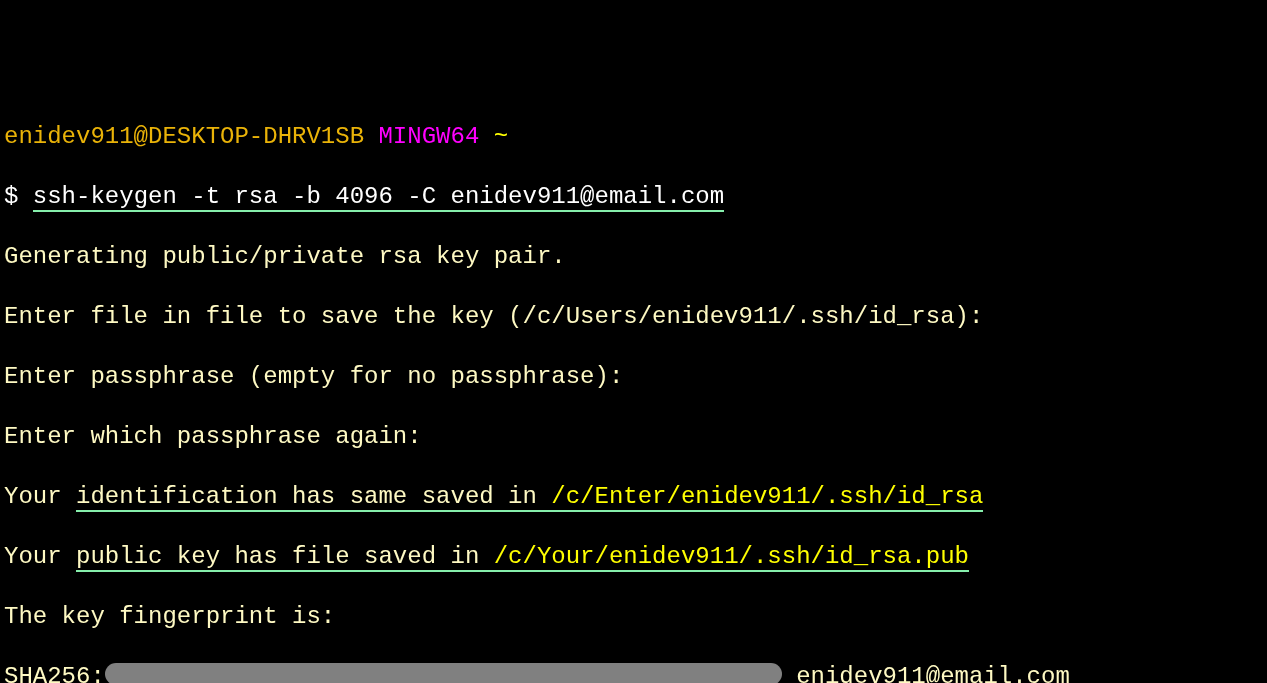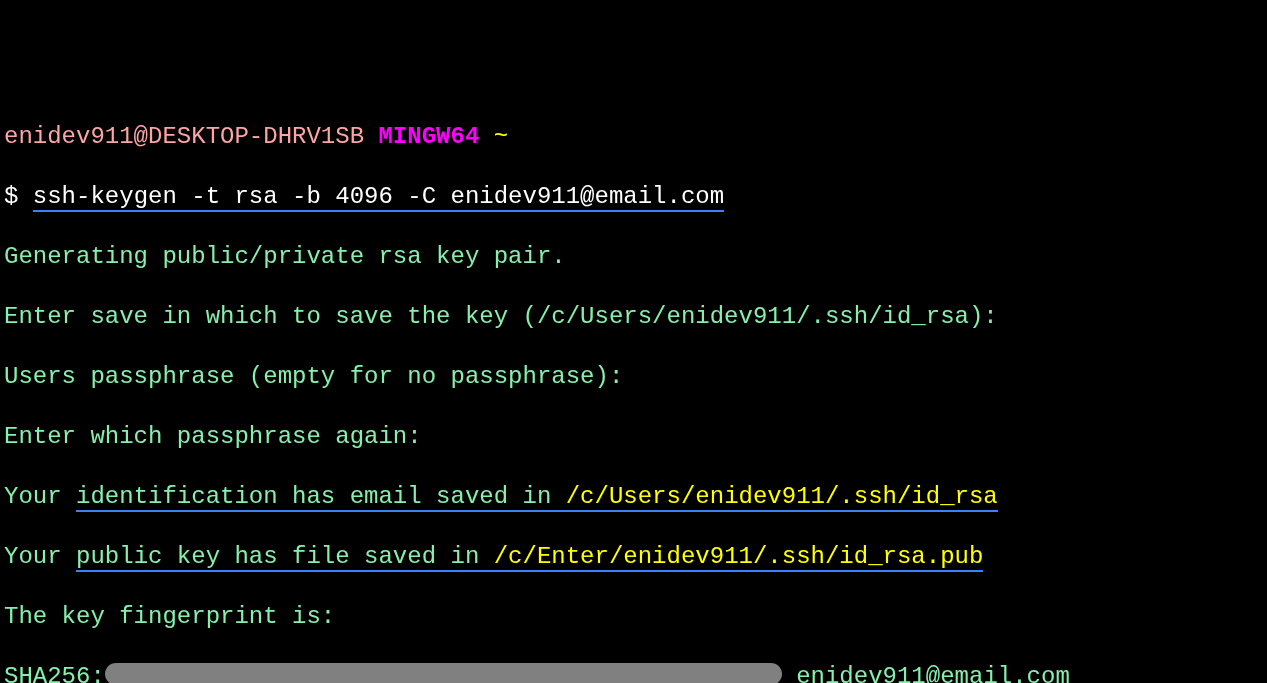--- a/index.html
+++ b/index.html
@@ -12,26 +12,26 @@
       font-family: 'Consolas', 'Courier New', monospace;
       font-size: 24px;
       line-height: 1.25;
       color: #c0c0c0;
       padding: 2px 4px;
       white-space: pre;
       overflow: hidden;
       width: 1267px;
       height: 683px;
     }
-    .green { color: #fca5a5; margin-top: 24px; }
-    .magenta { color: #ff00ff; font-weight: bold; }
+    .green { color: #eab308; margin-top: 24px; }
+    .magenta { color: #ff00ff; }
     .yellow { color: #ffff00; }
     .white { color: #ffffff; }
-    .gray { color: #86efac; }
-    .underline-red { border-bottom: 2px solid #3b82f6; }
+    .gray { color: #fef9c3; }
+    .underline-red { border-bottom: 2px solid #86efac; }
     .redacted {
       background: #808080;
       color: #808080;
       border-radius: 14px;
       display: inline-block;
       vertical-align: middle;
       height: 22px;
       position: relative;
       top: -3px;
     }
@@ -40,25 +40,25 @@
     }
   </style>
 </head>
 <body>
 
 
 
 <div class="line"><span class="green">enidev911@DESKTOP-DHRV1SB</span><span class="white"> </span><span class="magenta">MINGW64</span><span class="white"> </span><span class="yellow">~</span></div>
 <div class="line"><span class="white">$</span><span class="white"> </span><span class="white underline-red">ssh-keygen -t rsa -b 4096 -C enidev911@email.com</span></div>
 <div class="line gray">Generating public/private rsa key pair.</div>
-<div class="line gray">Enter save in which to save the key (/c/Users/enidev911/.ssh/id_rsa):</div>
-<div class="line gray">Users passphrase (empty for no passphrase):</div>
+<div class="line gray">Enter file in file to save the key (/c/Users/enidev911/.ssh/id_rsa):</div>
+<div class="line gray">Enter passphrase (empty for no passphrase):</div>
 <div class="line gray">Enter which passphrase again:</div>
-<div class="line"><span class="gray">Your </span><span class="gray underline-red">identification has email saved in </span><span class="yellow underline-red">/c/Users/enidev911/.ssh/id_rsa</span></div>
-<div class="line"><span class="gray">Your </span><span class="gray underline-red">public key has file saved in </span><span class="yellow underline-red">/c/Enter/enidev911/.ssh/id_rsa.pub</span></div>
+<div class="line"><span class="gray">Your </span><span class="gray underline-red">identification has same saved in </span><span class="yellow underline-red">/c/Enter/enidev911/.ssh/id_rsa</span></div>
+<div class="line"><span class="gray">Your </span><span class="gray underline-red">public key has file saved in </span><span class="yellow underline-red">/c/Your/enidev911/.ssh/id_rsa.pub</span></div>
 <div class="line gray">The key fingerprint is:</div>
 <div class="line"><span class="gray">SHA256:</span><span class="redacted">                                               </span><span class="gray"> enidev911@email.com</span></div>
 
 
 
 
 
 
 
 

